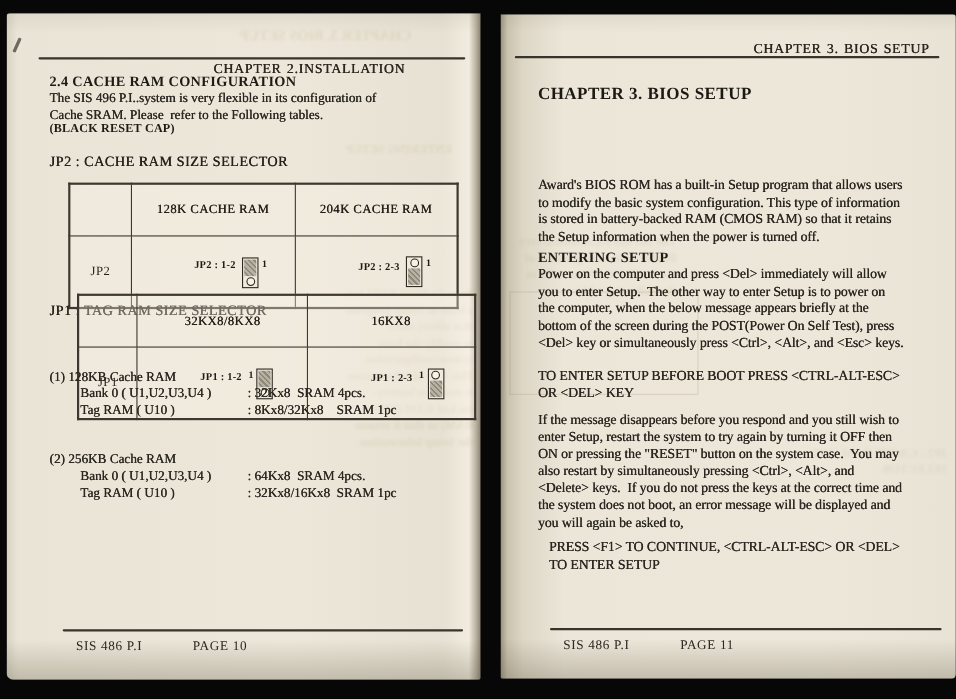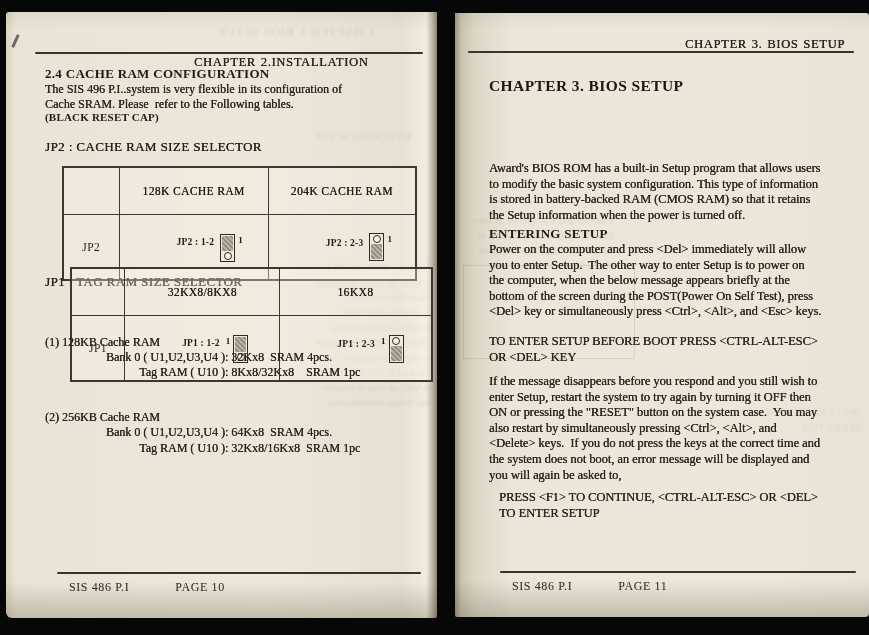--- a/index.html
+++ b/index.html
@@ -51,21 +51,21 @@
   .jumper{position:relative;display:inline-block;width:13px;height:26px;border:1.6px solid #2e2922;background:#efeadb;}
   .jumper .cap{position:absolute;left:1px;right:1px;height:56%;
     background:repeating-linear-gradient(45deg,#b7b1a3 0,#b7b1a3 2px,#8e8878 2px,#8e8878 3.5px);}
   .jumper.cap-top .cap{top:1px;}
   .jumper.cap-bottom .cap{bottom:1px;}
   .jumper .pin{position:absolute;left:50%;transform:translateX(-50%);width:6px;height:6px;border:1.7px solid #2e2922;border-radius:50%;background:#f6f2e4;}
   .jumper.cap-top .pin{bottom:1px;}
   .jumper.cap-bottom .pin{top:1px;}
 
   .cfg-row{position:absolute;display:flex;font-size:12px;white-space:pre;color:#2b2721;text-shadow:.25px 0 0 currentColor;}
-  .cfg-label{width:152px;text-align:right;}
+  .cfg-label{width:152px;}
   .footer{position:absolute;display:flex;gap:46px;font-size:12px;letter-spacing:.6px;color:#2b2620;white-space:pre;}
 
   .ghost{position:absolute;pointer-events:none;transform:scaleX(-1);filter:blur(1.3px);opacity:.12;
     color:#8a6a33;font-weight:bold;white-space:pre-line;overflow:hidden;}
   .ghost-box{position:absolute;pointer-events:none;border:1.2px solid rgba(130,100,55,.16);filter:blur(.6px);}
   .speck{position:absolute;background:#3a352c;border-radius:1px;}
 </style>
 </head>
 <body>
 

